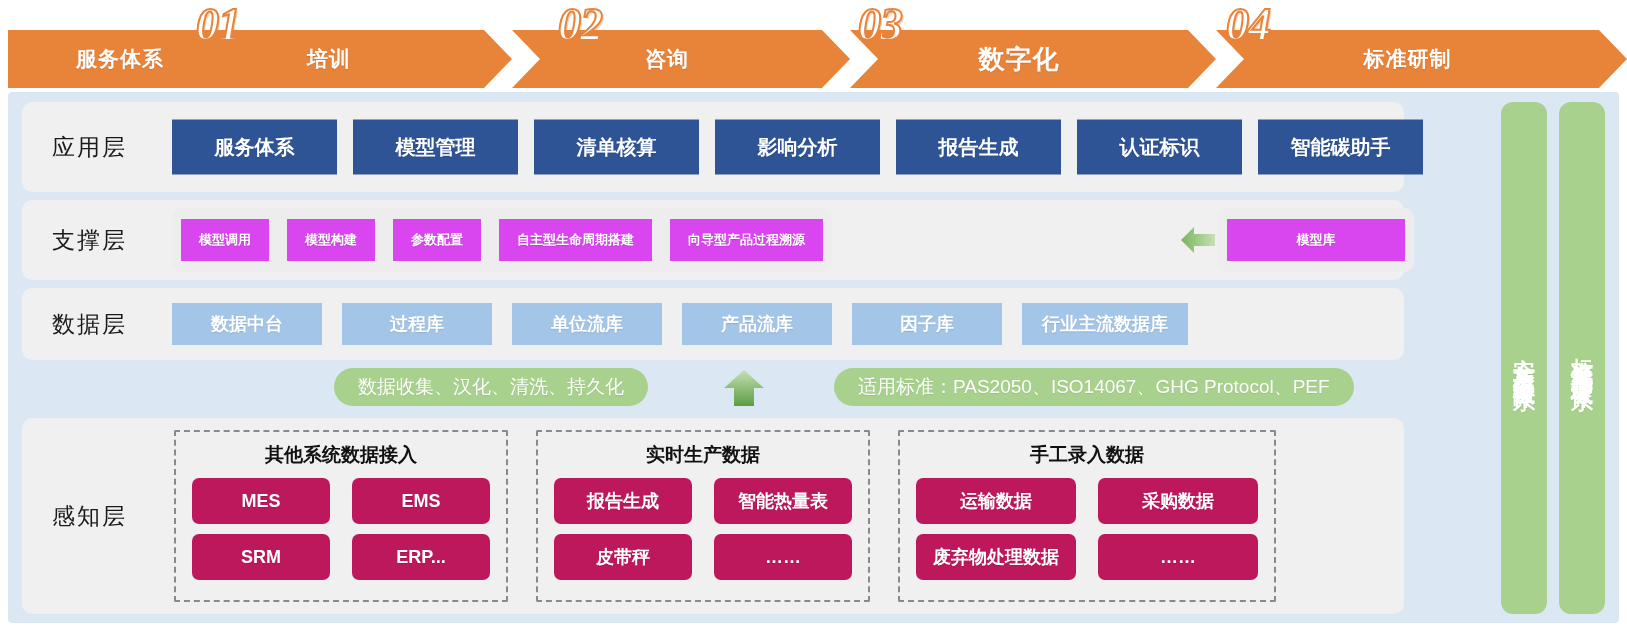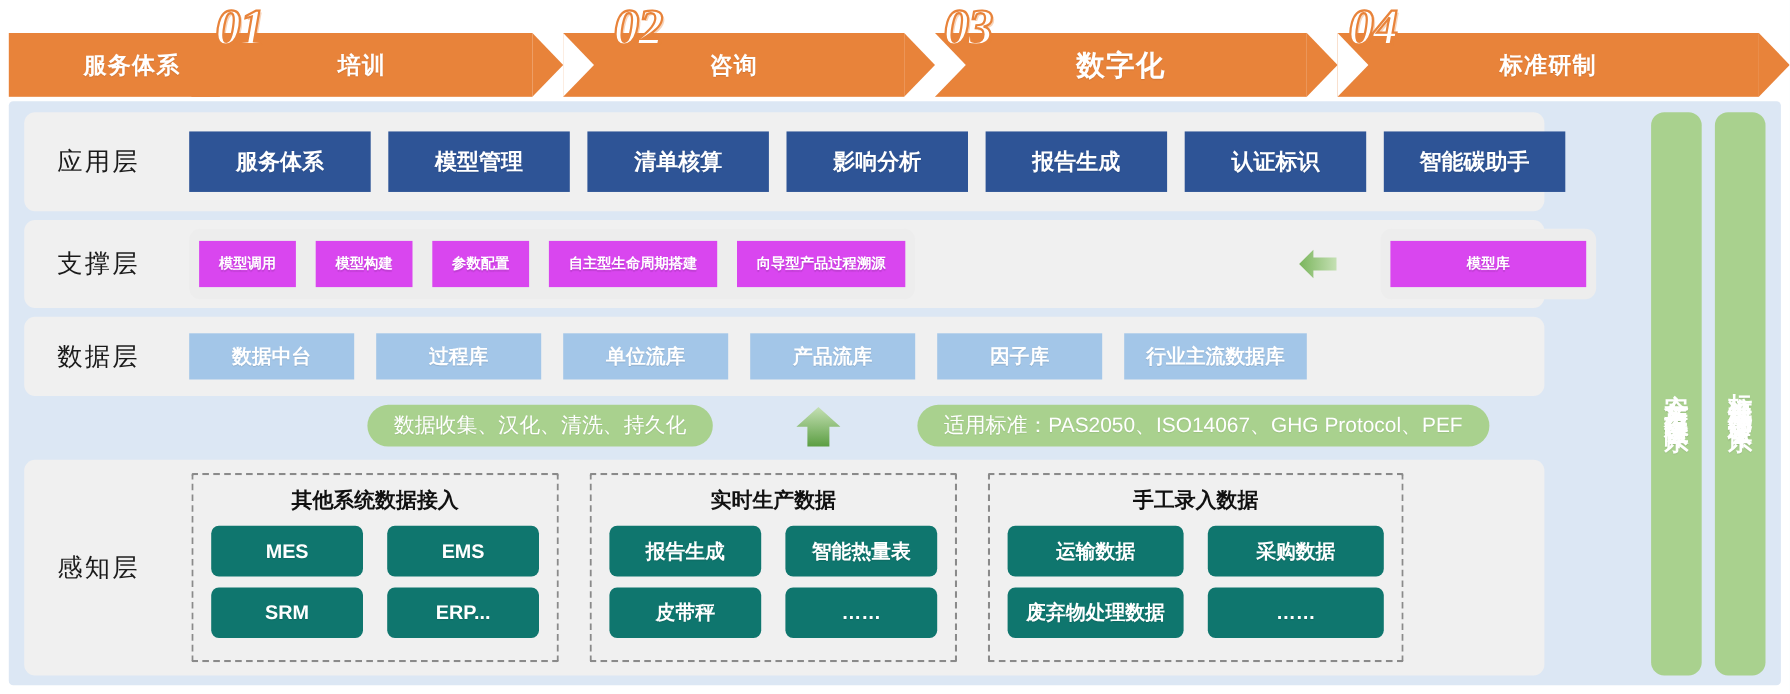--- a/index.html
+++ b/index.html
@@ -153,21 +153,21 @@
   .sup-group {
     position: absolute;
     top: 8px;
     height: 64px;
     background: #EDEDED;
     border-radius: 10px;
     display: flex;
     align-items: center;
   }
   .sup-group-a { left: 150px; }
-  .sup-group-b { left: 1233px; }
+  .sup-group-b { left: 1196px; }
   .cell-sup {
     height: 42px;
     background: #d946ef;
     font-size: 13px;
     margin: 0 9px;
     padding: 0 18px;
   }
   .arrow-left {
     position: absolute;
     left: 1157px;
@@ -244,21 +244,21 @@
     color: #111111;
     margin-bottom: 10px;
   }
   .sgrid {
     display: grid;
     grid-template-columns: 1fr 1fr;
     gap: 10px 22px;
   }
   .cell-sense {
     height: 46px;
-    background: #0f766e;
+    background: #be185d;
     border-radius: 7px;
     font-size: 18px;
   }
   .sgroup-0 .cell-sense { width: 138px; }
   .sgroup-1 .cell-sense { width: 138px; }
   .sgroup-2 .cell-sense { width: 160px; }
 
   
   .vbars {
     position: absolute;

